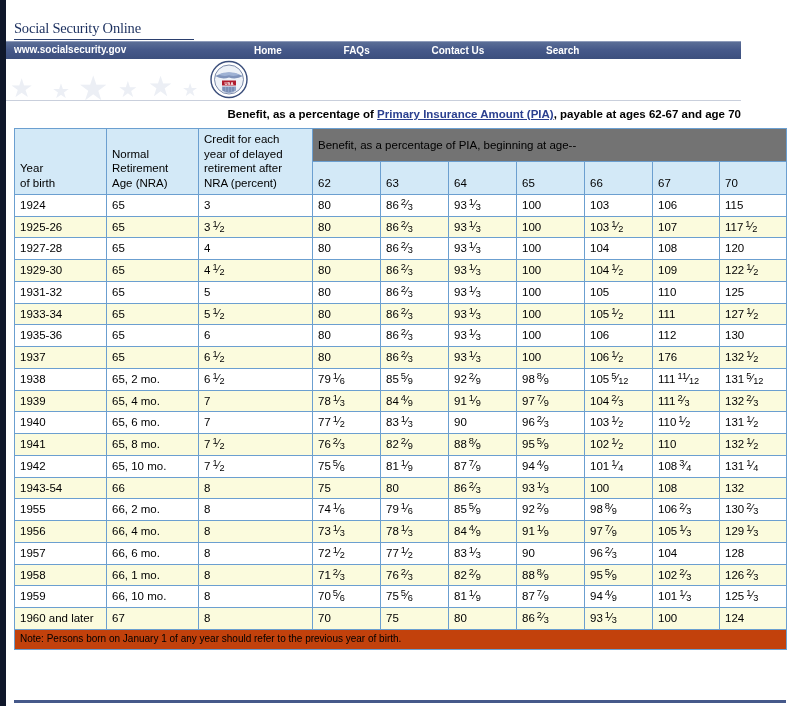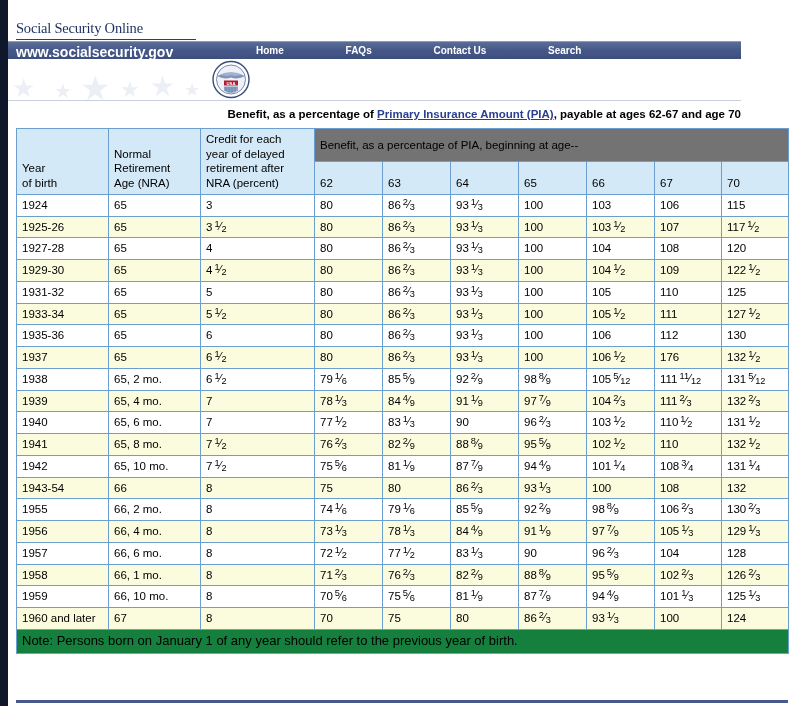--- a/index.html
+++ b/index.html
@@ -13,21 +13,21 @@
     font-family: "Liberation Sans", sans-serif;
     font-size: 11px;
     color: #000000;
     overflow: hidden;
   }
   #page {
     position: relative;
     width: 741px;
     height: 706px;
     box-sizing: border-box;
-    border-left: 8px solid #0f172a;
+    border-left: 6px solid #0f172a;
   }
 
   
   .masthead {
     position: relative;
     height: 100px;
     background: #ffffff;
   }
   .brand-left {
     position: absolute;
@@ -57,21 +57,21 @@
     top: 41px;
     height: 17px;
     background: linear-gradient(to bottom, #5b6e96 0%, #46598a 45%, #3c4f7d 100%);
     border-top: 1px solid #8e9bba;
     border-bottom: 1px solid #2a3a62;
   }
   .navbar .domain {
     position: absolute;
     left: 8px;
     top: 2px;
-    font-size: 14px;
+    font-size: 10px;
     font-weight: bold;
     color: #ffffff;
   }
   .navbar .navlinks {
     position: absolute;
     left: 200px;
     top: 2.5px;
     font-size: 10px;
     font-weight: bold;
     color: #ffffff;
@@ -184,22 +184,22 @@
   }
   .hd-span {
     background: #737373;
     font-weight: bold;
     text-align: center;
     vertical-align: middle !important;
   }
   tr.alt td { background: #fbfbdd; }
   tr.norm td { background: #ffffff; }
   .note-row td {
-    background: #15803d;
-    font-size: 13px;
+    background: #c2410c;
+    font-size: 10px;
     font-weight: normal;
     padding: 4px 6px;
     border: 1px solid #6b9fd0;
   }
   .bottom-bar {
     position: absolute;
     left: 8px;
     top: 700px;
     width: 772px;
     height: 3px;

